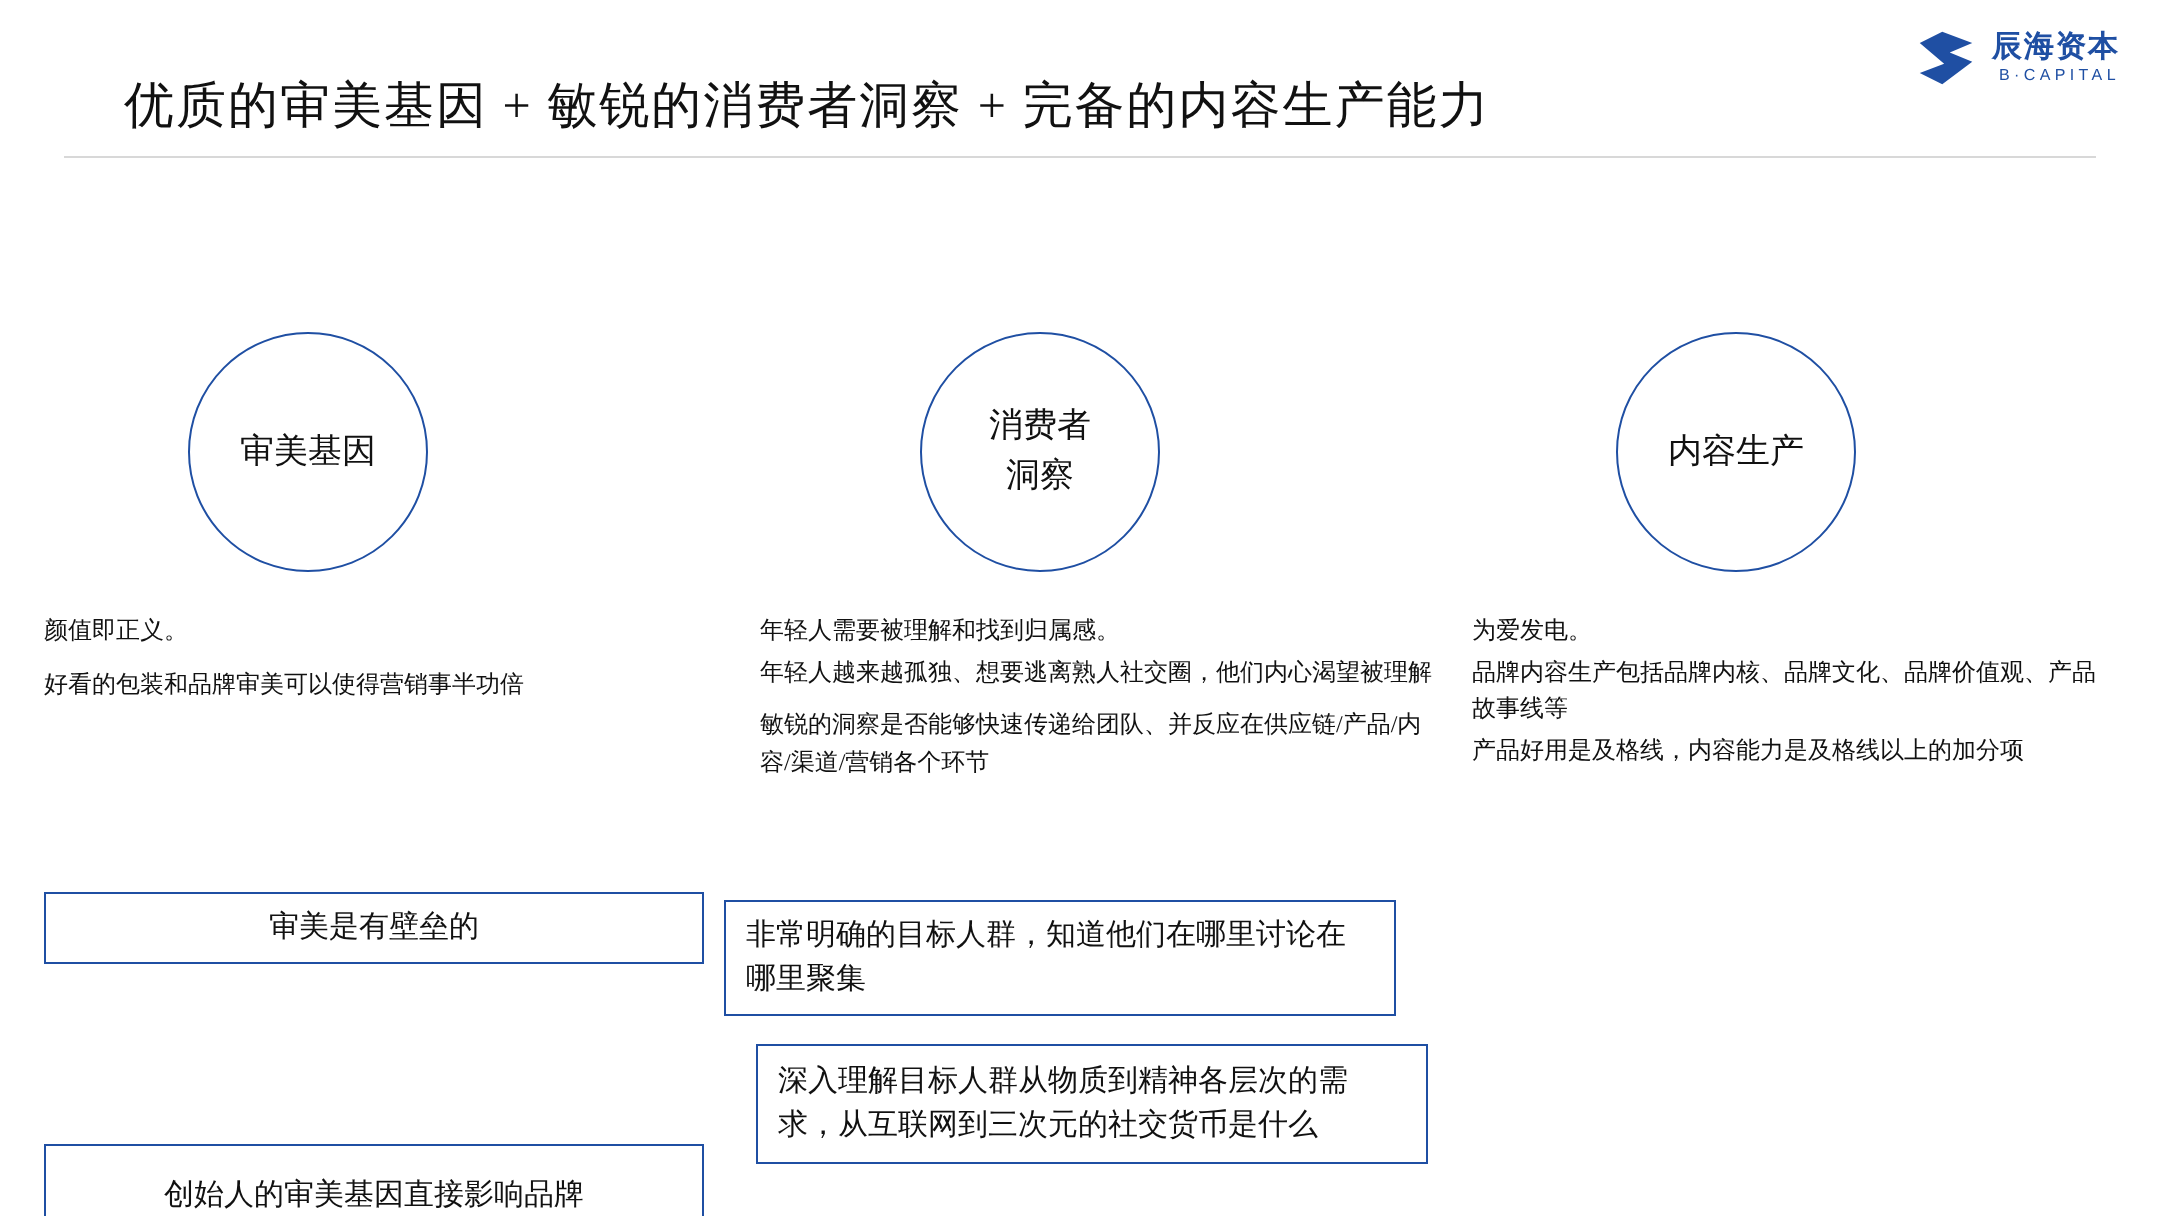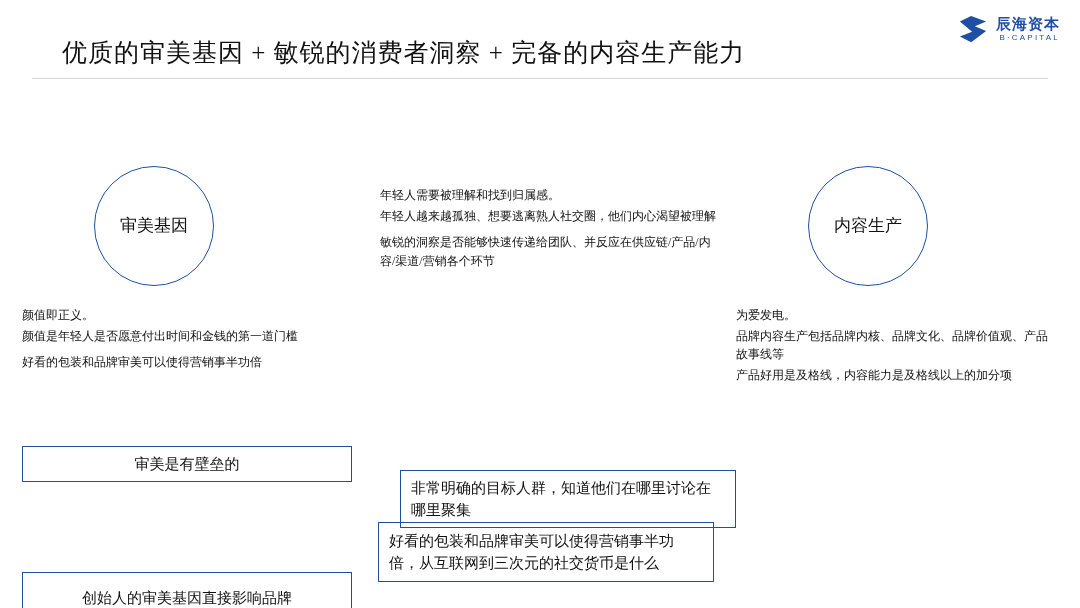--- a/index.html
+++ b/index.html
@@ -151,21 +151,21 @@
     justify-content: center;
   }
   .callout.left {
     justify-content: flex-start;
     text-align: left;
     padding: 6px 10px;
   }
 
   .cb-1 { left: 22px;  top: 446px; width: 330px; height: 36px; }
   .cb-2 { left: 22px;  top: 536px; width: 330px; height: 52px; margin-top: 36px; }
-  .cb-3 { left: 400px; top: 450px; width: 336px; height: 58px; margin-top: 20px; }
+  .cb-3 { left: 362px; top: 450px; width: 336px; height: 58px; }
   .cb-4 { left: 378px; top: 522px; width: 336px; height: 60px; }
 </style>
 </head>
 <body>
 
 <div class="slide">
 
   <div class="logo">
     <svg class="logo-mark" viewBox="0 0 32 32">
       <polygon points="2,8 14,2 30,8 18,13 30,18 14,30 2,24 15,19" fill="#1f4fa3"></polygon>
@@ -179,26 +179,30 @@
   <div class="title">优质的审美基因 + 敏锐的消费者洞察 + 完备的内容生产能力</div>
   <div class="title-rule"></div>
 
 
   <div class="col col-1">
     <div class="circle-wrap">
       <div class="circle c1">审美基因</div>
     </div>
     <div class="body-text">
       <p>颜值即正义。</p>
-      <p>颜值是年轻人是否愿意付出时间和金钱的第一道门槛</p>
       <p class="gap">好看的包装和品牌审美可以使得营销事半功倍</p>
     </div>
   </div>
 
   <div class="col col-2">
+    <div class="circle-wrap">
+      <div class="circle c2">
+        消费者<br>洞察
+      </div>
+    </div>
     <div class="body-text">
       <p>年轻人需要被理解和找到归属感。</p>
       <p>年轻人越来越孤独、想要逃离熟人社交圈，他们内心渴望被理解</p>
       <p class="gap">敏锐的洞察是否能够快速传递给团队、并反应在供应链/产品/内容/渠道/营销各个环节</p>
     </div>
   </div>
 
   <div class="col col-3">
     <div class="circle-wrap">
       <div class="circle c3">内容生产</div>
@@ -206,15 +210,15 @@
     <div class="body-text">
       <p>为爱发电。</p>
       <p>品牌内容生产包括品牌内核、品牌文化、品牌价值观、产品故事线等</p>
       <p>产品好用是及格线，内容能力是及格线以上的加分项</p>
     </div>
   </div>
 
   <div class="callout center cb-1">审美是有壁垒的</div>
   <div class="callout center cb-2">创始人的审美基因直接影响品牌</div>
   <div class="callout left cb-3">非常明确的目标人群，知道他们在哪里讨论在哪里聚集</div>
-  <div class="callout left cb-4">好看的包装和品牌审美可以使得营销事半功倍，从互联网到三次元的社交货币是什么</div>
+  <div class="callout left cb-4">深入理解目标人群从物质到精神各层次的需求，从互联网到三次元的社交货币是什么</div>
 
 </div>
 
 </body></html>

